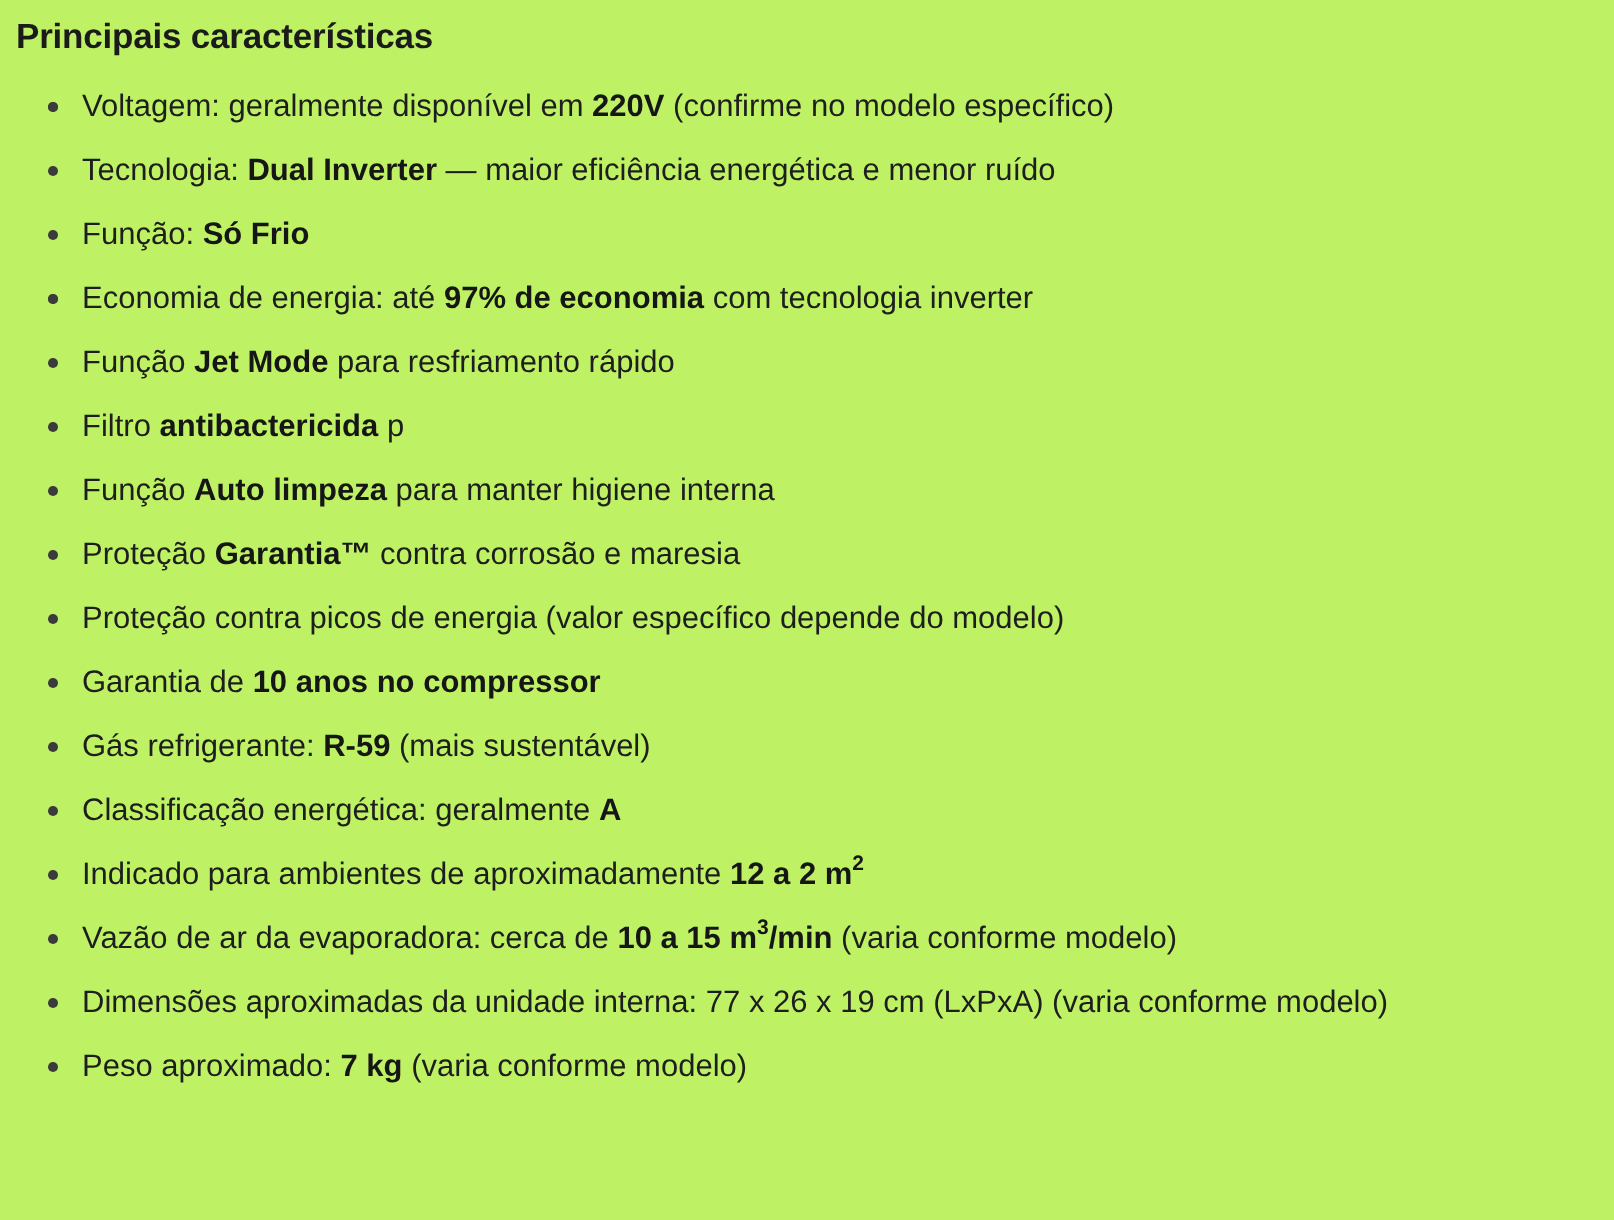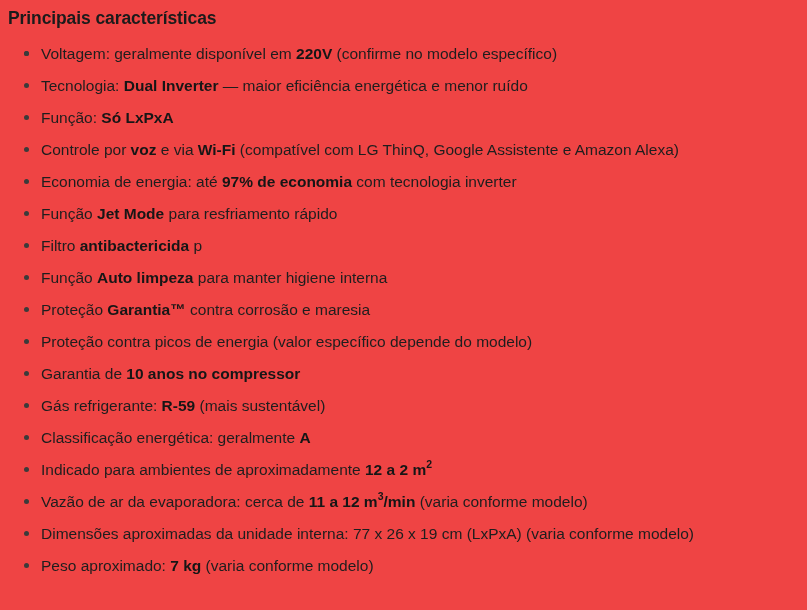--- a/index.html
+++ b/index.html
@@ -5,21 +5,21 @@
   * { box-sizing: border-box; }
   html, body {
     margin: 0;
     padding: 0;
     background: #ffffff;
     font-family: "Liberation Sans", sans-serif;
   }
   .page {
     width: 807px;
     height: 610px;
-    background: #ef4444;
+    background: #bef264;
     padding: 6px 10px 0 8px;
     overflow: hidden;
   }
   .page-title {
     font-size: 17.5px;
     font-weight: 700;
     color: #1b1b1b;
     margin: 2px 0 15px 0;
     letter-spacing: -0.1px;
   }
@@ -55,29 +55,29 @@
 </style>
 </head>
 <body>
 
 <div class="page">
   <h1 class="page-title">Principais características</h1>
   <ul class="features-list">
       <li><span class="bullet"></span></li>
       <li><span class="bullet"></span><span class="li-text">Voltagem: geralmente disponível em <b>220V</b> (confirme no modelo específico)</span></li>
       <li><span class="bullet"></span><span class="li-text">Tecnologia: <b>Dual Inverter</b> — maior eficiência energética e menor ruído</span></li>
-      <li><span class="bullet"></span><span class="li-text">Função: <b>Só LxPxA</b></span></li>
-      <li><span class="bullet"></span><span class="li-text">Controle por <b>voz</b> e via <b>Wi-Fi</b> (compatível com LG ThinQ, Google Assistente e Amazon Alexa)</span></li>
+      <li><span class="bullet"></span><span class="li-text">Função: <b>Só Frio</b></span></li>
+      <li><span class="bullet"></span></li>
       <li><span class="bullet"></span><span class="li-text">Economia de energia: até <b>97% de economia</b> com tecnologia inverter</span></li>
       <li><span class="bullet"></span><span class="li-text">Função <b>Jet Mode</b> para resfriamento rápido</span></li>
       <li><span class="bullet"></span><span class="li-text">Filtro <b>antibactericida</b> p</span></li>
       <li><span class="bullet"></span><span class="li-text">Função <b>Auto limpeza</b> para manter higiene interna</span></li>
       <li><span class="bullet"></span><span class="li-text">Proteção <b>Garantia™</b> contra corrosão e maresia</span></li>
       <li><span class="bullet"></span><span class="li-text">Proteção contra picos de energia (valor específico depende do modelo)</span></li>
       <li><span class="bullet"></span><span class="li-text">Garantia de <b>10 anos no compressor</b></span></li>
       <li><span class="bullet"></span><span class="li-text">Gás refrigerante: <b>R-59</b> (mais sustentável)</span></li>
       <li><span class="bullet"></span><span class="li-text">Classificação energética: geralmente <b>A</b></span></li>
       <li><span class="bullet"></span><span class="li-text">Indicado para ambientes de aproximadamente <b>12 a 2 m</b><b><sup>2</sup></b></span></li>
-      <li><span class="bullet"></span><span class="li-text">Vazão de ar da evaporadora: cerca de <b>11 a 12 m</b><b><sup>3</sup></b><b>/min</b> (varia conforme modelo)</span></li>
+      <li><span class="bullet"></span><span class="li-text">Vazão de ar da evaporadora: cerca de <b>10 a 15 m</b><b><sup>3</sup></b><b>/min</b> (varia conforme modelo)</span></li>
       <li><span class="bullet"></span><span class="li-text">Dimensões aproximadas da unidade interna: 77 x 26 x 19 cm (LxPxA) (varia conforme modelo)</span></li>
       <li><span class="bullet"></span><span class="li-text">Peso aproximado: <b>7 kg</b> (varia conforme modelo)</span></li>
     </ul>
 </div>
 
 </body></html>

